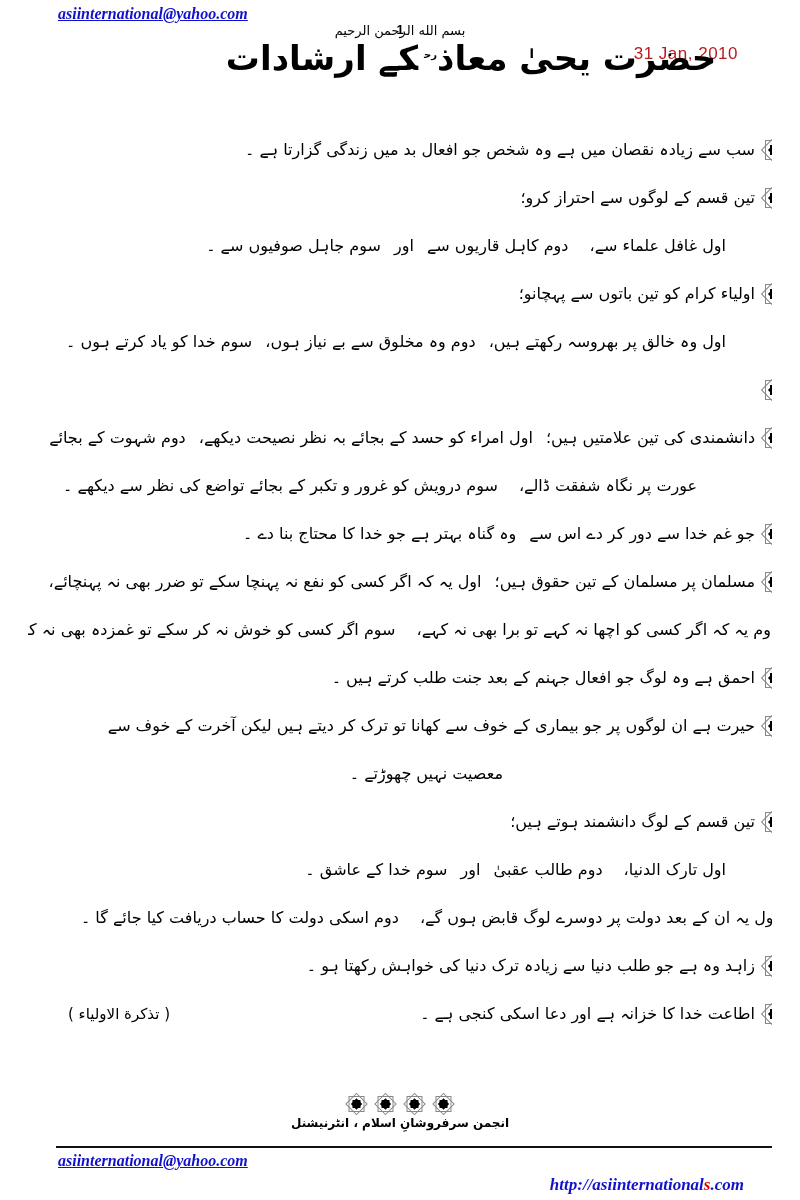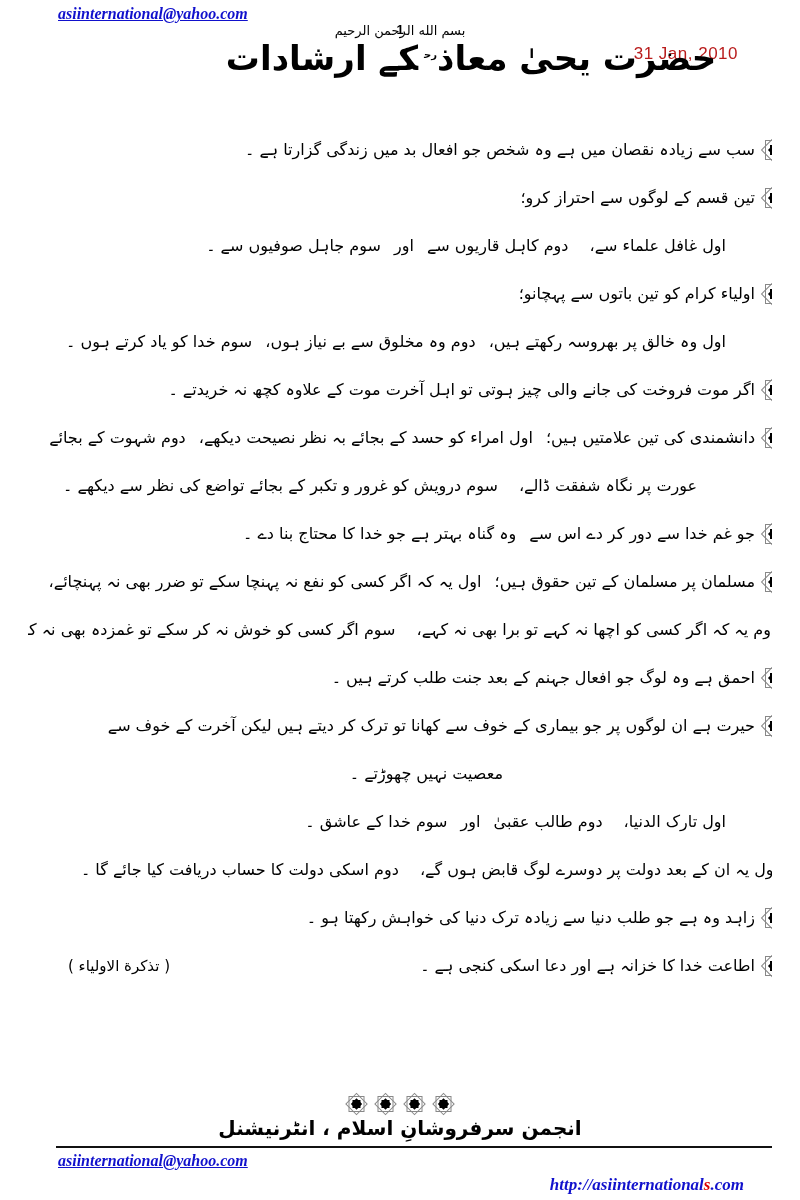--- a/index.html
+++ b/index.html
@@ -39,21 +39,21 @@
   .star-sm .o{inset:2px;}
   .star .f{background:#000;}
   .star-lg .f{inset:8px;}
   .star-sm .f{inset:6px;}
   .star .r{transform:rotate(45deg);}
 
   
   .stars-row{position:absolute;top:1094px;left:50%;transform:translateX(-50%);
              display:flex;column-gap:9px;}
   .org{position:absolute;top:1116px;left:50%;transform:translateX(-50%);
-       direction:rtl;font-size:20px;font-weight:bold;white-space:nowrap;}
+       direction:rtl;font-size:12px;font-weight:bold;white-space:nowrap;}
   .rule{position:absolute;top:1146px;left:28px;width:744px;height:0;
         border-top:2px solid #111;}
   .bottom-email{position:absolute;left:30px;top:1152px;}
   .url{position:absolute;right:28px;top:1175px;font-family:"Liberation Serif",serif;
        font-style:italic;font-weight:bold;font-size:17px;color:var(--blue);}
   .url .s{color:var(--red);}
 </style>
 </head>
 <body>
 
@@ -105,21 +105,20 @@
       <div class="line">
         <div class="qtext ind2">اول وہ خالق پر بھروسہ رکھتے ہیں،  دوم وہ مخلوق سے بے نیاز ہوں،  سوم خدا کو یاد کرتے ہوں ۔</div>
       </div>
       <div class="line">
         <div class="star star-lg">
           <i class="o"></i>
           <i class="o r"></i>
           <i class="f"></i>
           <i class="f r"></i>
         </div>
-        <div class="qtext">اگر موت فروخت کی جانے والی چیز ہوتی تو اہل آخرت موت کے علاوہ کچھ نہ خریدتے ۔</div>
       </div>
       <div class="line">
         <div class="star star-lg">
           <i class="o"></i>
           <i class="o r"></i>
           <i class="f"></i>
           <i class="f r"></i>
         </div>
         <div class="qtext">دانشمندی کی تین علامتیں ہیں؛  اول امراء کو حسد کے بجائے بہ نظر نصیحت دیکھے،  دوم شہوت کے بجائے</div>
       </div>
@@ -160,20 +159,29 @@
         <div class="star star-lg">
           <i class="o"></i>
           <i class="o r"></i>
           <i class="f"></i>
           <i class="f r"></i>
         </div>
         <div class="qtext">حیرت ہے ان لوگوں پر جو بیماری کے خوف سے کھانا تو ترک کر دیتے ہیں لیکن آخرت کے خوف سے</div>
       </div>
       <div class="line">
         <div class="qtext ind4">معصیت نہیں چھوڑتے ۔</div>
+      </div>
+      <div class="line">
+        <div class="star star-lg">
+          <i class="o"></i>
+          <i class="o r"></i>
+          <i class="f"></i>
+          <i class="f r"></i>
+        </div>
+        <div class="qtext">تین قسم کے لوگ دانشمند ہوتے ہیں؛</div>
       </div>
       <div class="line">
         <div class="qtext ind2">اول تارک الدنیا،  دوم طالب عقبیٰ  اور  سوم خدا کے عاشق ۔</div>
       </div>
       <div class="line">
         <div class="qtext ind1">اول یہ ان کے بعد دولت پر دوسرے لوگ قابض ہوں گے،  دوم اسکی دولت کا حساب دریافت کیا جائے گا ۔</div>
       </div>
       <div class="line">
         <div class="star star-lg">
           <i class="o"></i>

